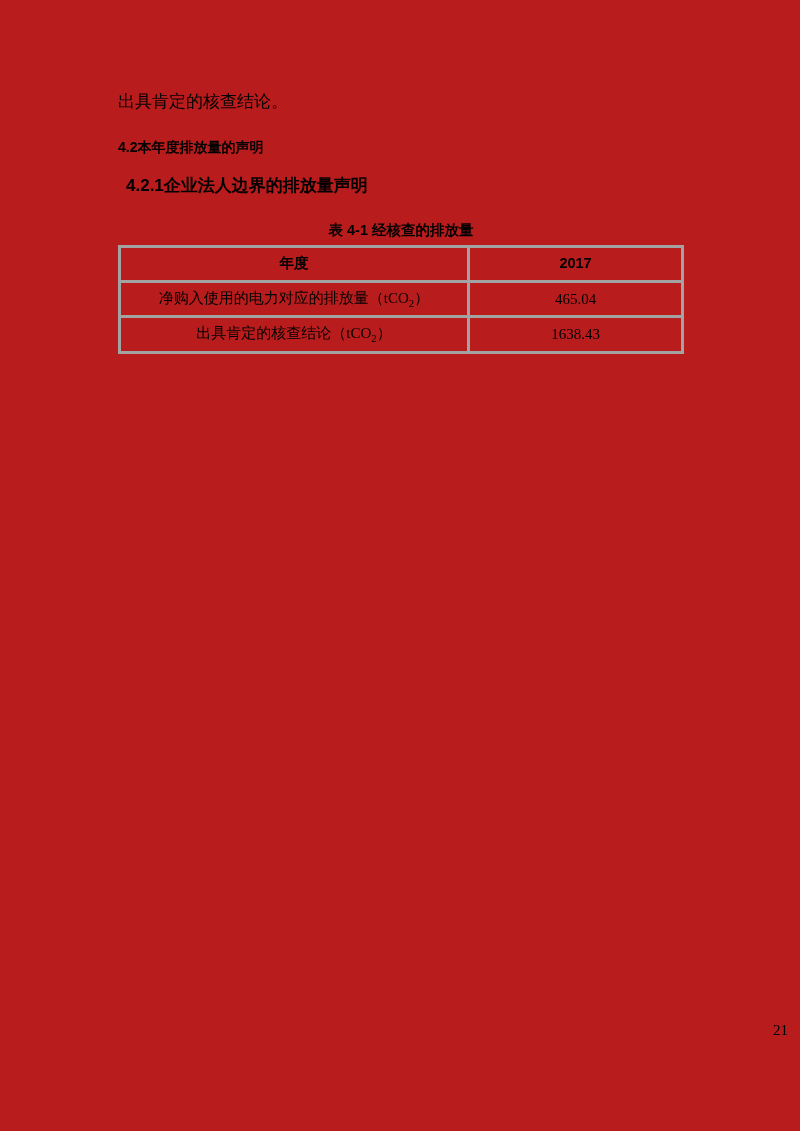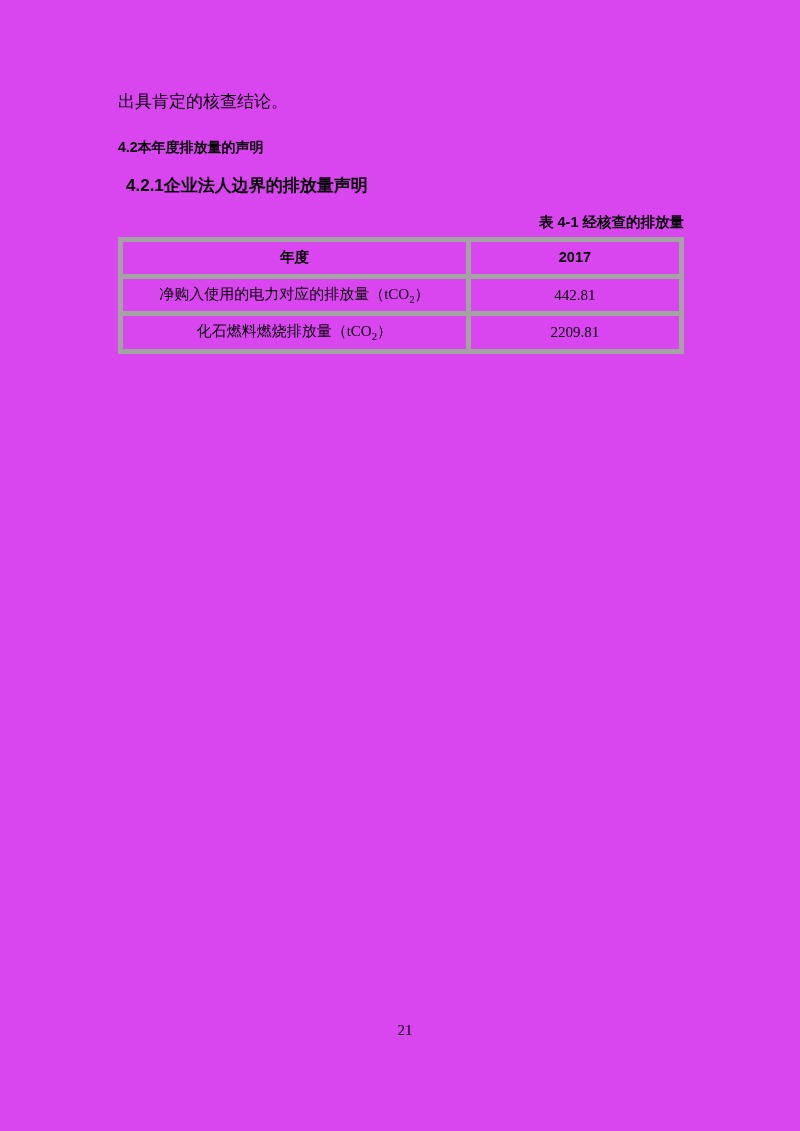--- a/index.html
+++ b/index.html
@@ -14,21 +14,21 @@
     color: #000000;
     position: relative;
     overflow: hidden;
   }
   .page {
     position: absolute;
     top: 0;
     left: 0;
     width: 800px;
     height: 1131px;
-    background: #d946ef;
+    background: #b91c1c;
     box-sizing: border-box;
   }
   .content {
     position: absolute;
     left: 118px;
     top: 85px;
     width: 566px;
   }
   .para {
     font-size: 17px;
@@ -50,31 +50,31 @@
     font-family: "Liberation Sans", "DejaVu Sans", sans-serif;
     font-size: 17px;
     font-weight: bold;
     margin: 14px 0 6px 8px;
     line-height: 1.6;
   }
   .table-caption {
     font-family: "Liberation Sans", "DejaVu Sans", sans-serif;
     font-size: 14.5px;
     font-weight: bold;
-    text-align: right;
-    margin: 14px 0 5px 0;
+    text-align: center;
+    margin: 22px 0 5px 0;
   }
   table.emissions {
     border-collapse: collapse;
     width: 100%;
     margin: 0 auto;
     table-layout: fixed;
   }
   table.emissions td, table.emissions th {
-    border: 5px solid #a3a3a3;
+    border: 3px solid #a3a3a3;
     font-size: 15px;
     text-align: center;
     padding: 4px 2px;
     font-weight: normal;
     line-height: 1.5;
   }
   table.emissions thead th {
     font-family: "Liberation Sans", "DejaVu Sans", sans-serif;
     font-weight: bold;
     font-size: 14.5px;
@@ -84,24 +84,24 @@
   table.emissions col.c2 { width: 38%; }
   sub {
     font-size: 0.72em;
     vertical-align: sub;
   }
   .gap {
     height: 8px;
   }
   .page-number {
     position: absolute;
-    left: 11px;
+    left: 0;
     top: 1022px;
     width: 788px;
-    text-align: center;
+    text-align: right;
     font-size: 15px;
     font-family: "Liberation Serif", "DejaVu Serif", serif;
   }
 </style>
 </head>
 <body>
 
 <div class="page">
   <div class="content">
 
@@ -121,25 +121,25 @@
         </colgroup>
       <thead>
         <tr>
           <th>年度</th>
           <th>2017</th>
         </tr>
       </thead>
       <tbody>
         <tr>
           <td><span>净购入使用的电力对应的排放量（tCO</span><sub>2</sub><span>）</span></td>
-          <td>442.81</td>
+          <td>465.04</td>
         </tr>
         <tr>
-          <td><span>化石燃料燃烧排放量（tCO</span><sub>2</sub><span>）</span></td>
-          <td>2209.81</td>
+          <td><span>出具肯定的核查结论（tCO</span><sub>2</sub><span>）</span></td>
+          <td>1638.43</td>
         </tr>
       </tbody>
     </table>
 
     <div class="gap"></div>
 
 
 
   </div>
 

